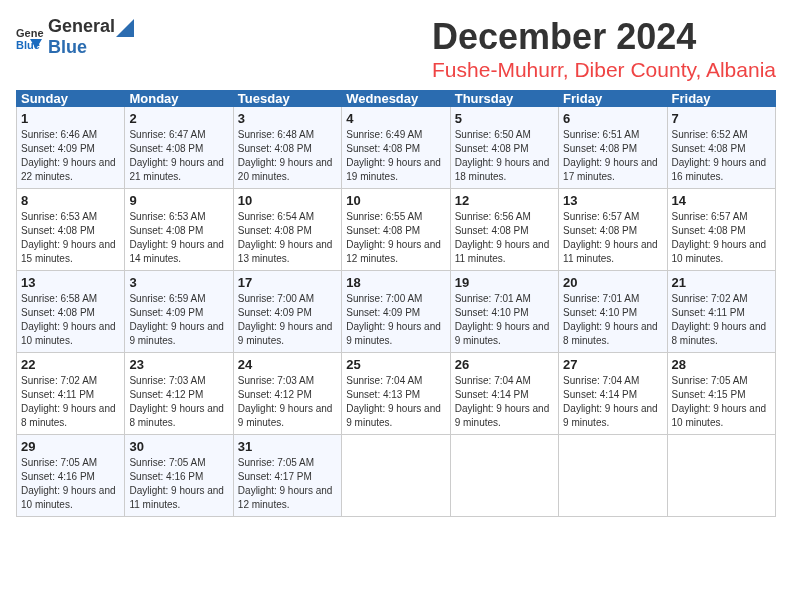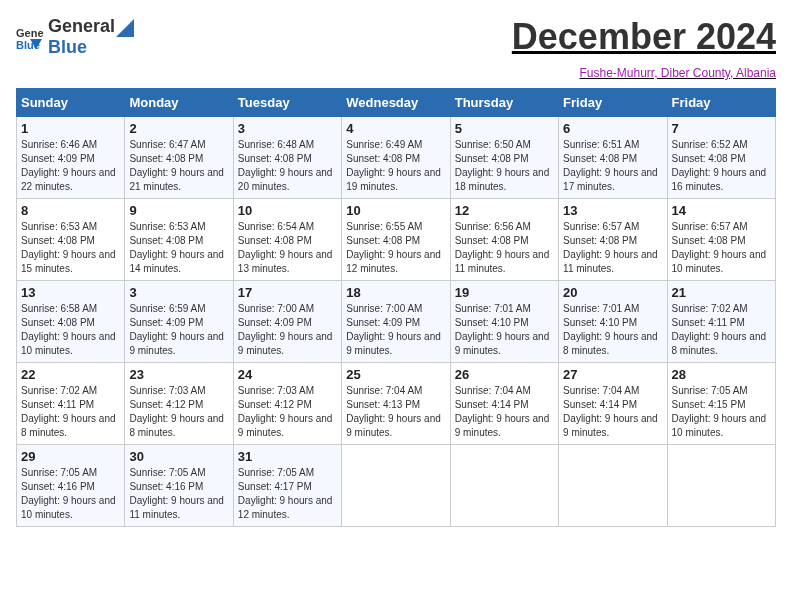--- a/index.html
+++ b/index.html
@@ -19,42 +19,40 @@
     .logo {
       display: flex;
       align-items: center;
       gap: 4px;
     }
     .logo-icon {
       width: 28px;
       height: 28px;
     }
     .title-area {
-      text-align: right;
-      text-decoration: underline;
+      text-align: left;
     }
     .month-title {
       font-size: 36px;
       font-weight: bold;
       color: #333;
     }
     .subtitle {
-      font-size: 12px;
-      color: #a21caf;
-      margin-top: 8px;
+      font-size: 21px;
+      color: #ef4444;
     }
     .calendar-table {
       width: 100%;
       border-collapse: collapse;
       font-size: 11px;
     }
     .calendar-table th {
       background-color: #2b6cb0;
       color: #fff;
-      padding: 6px 4px;
+      padding: 0 4px;
       text-align: left;
       font-size: 13px;
       font-weight: bold;
       border: 1px solid #2b6cb0;
     }
     .calendar-table td {
       border: 1px solid #ccc;
       padding: 4px;
       vertical-align: top;
       width: calc(100% / 7);

